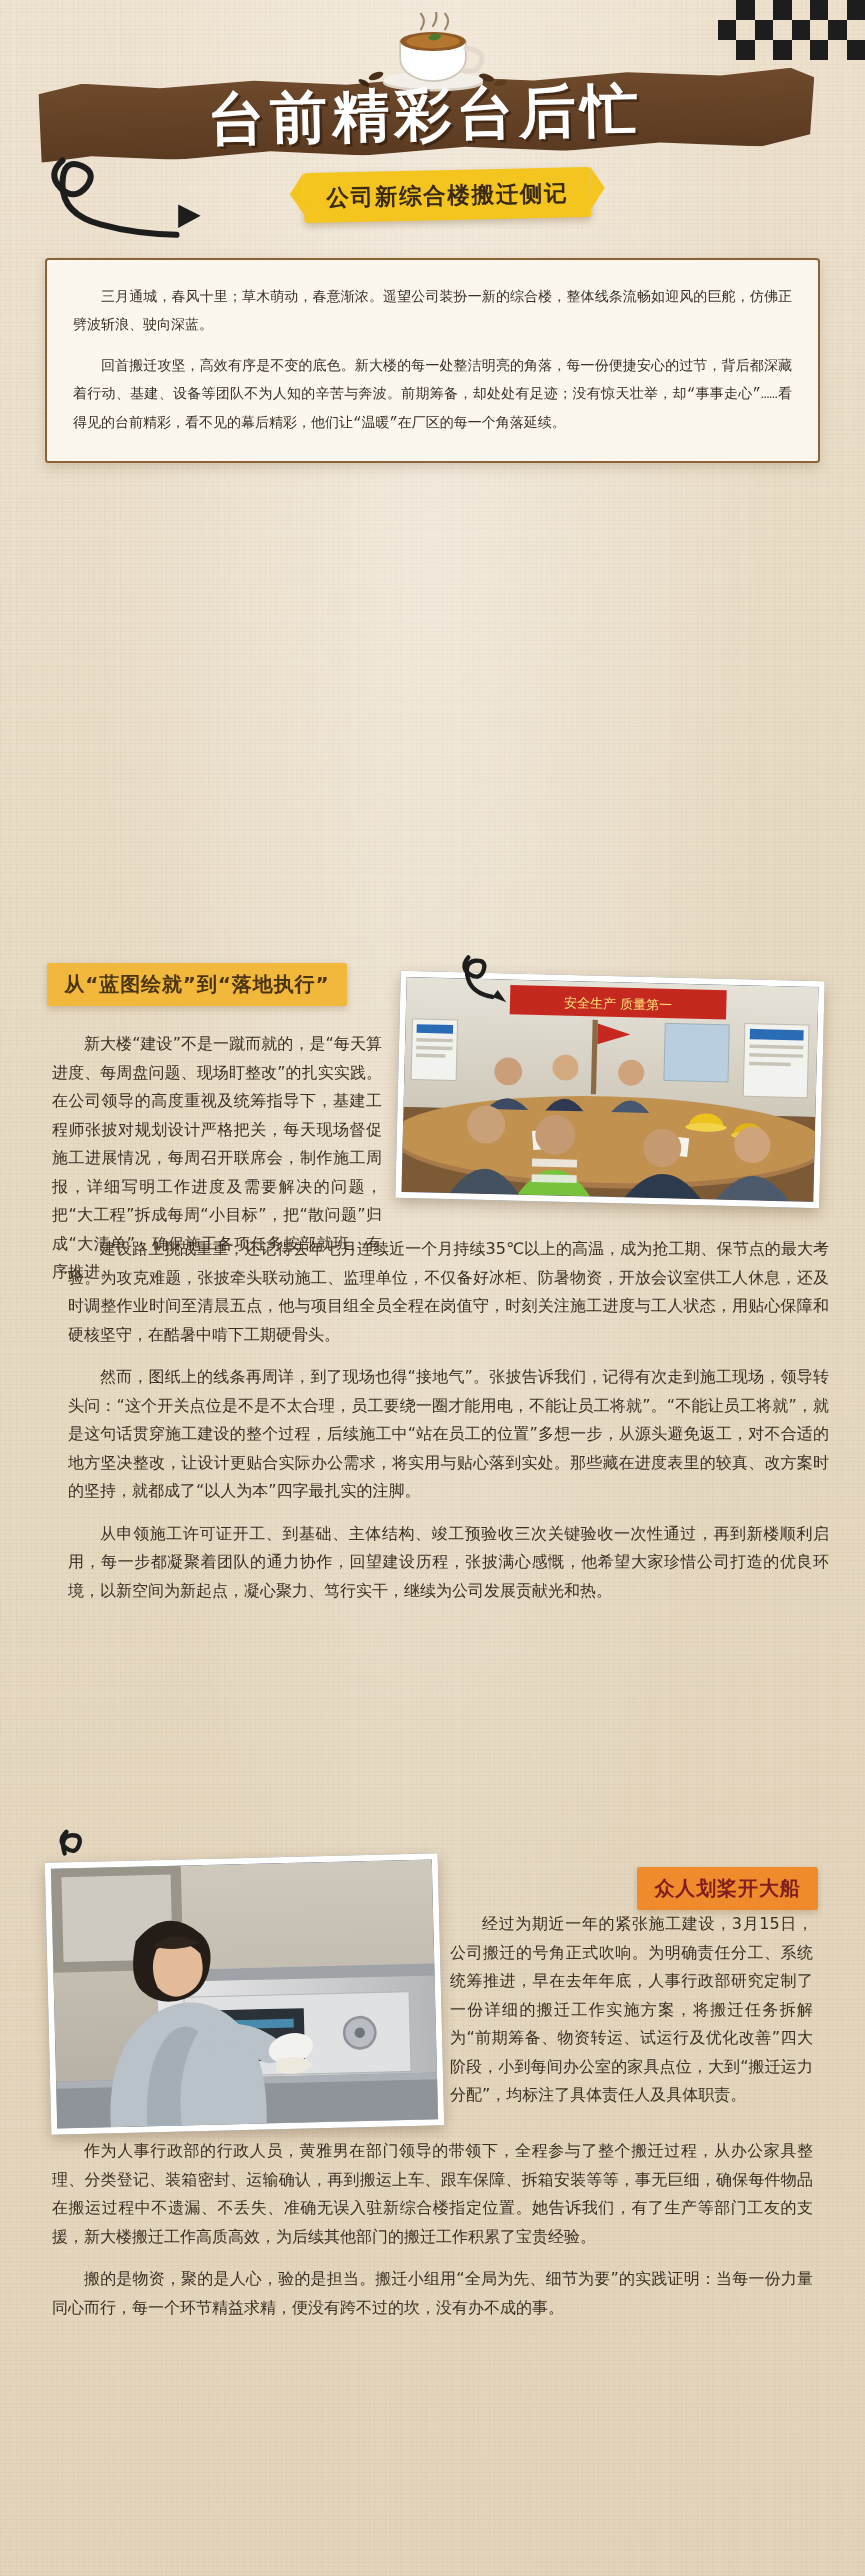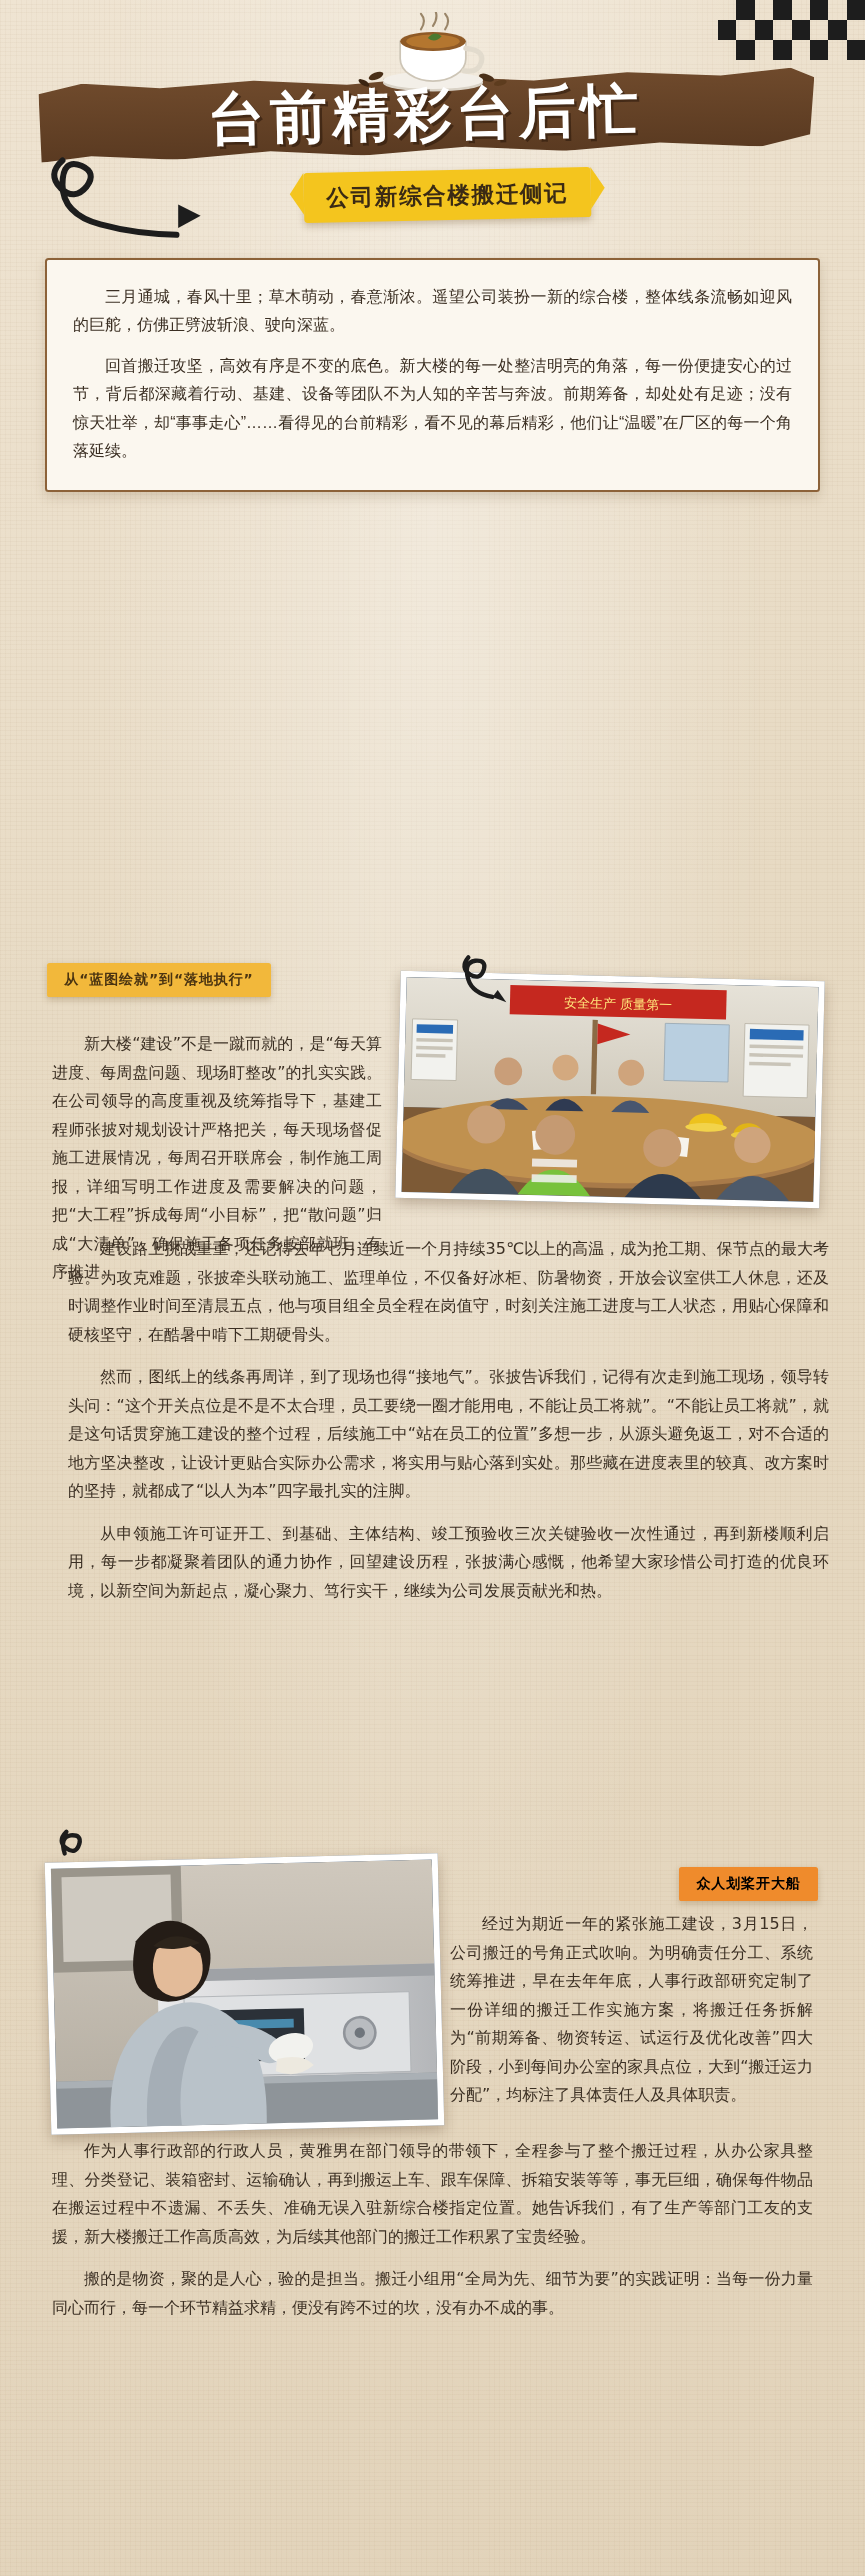--- a/index.html
+++ b/index.html
@@ -145,45 +145,45 @@
     background: #fbf7ef;
     border: 2.6px solid #8c6239;
     border-radius: 3.5px;
     box-shadow: 0 4.3px 12px rgba(120,90,55,0.22);
     padding: 22.5px 26px 24px 26px;
     box-sizing: border-box;
     z-index: 3;
   }
   .lead-card p {
     margin: 0 0 12px 0;
-    font-size: 16px;
+    font-size: 14px;
     line-height: 28.5px;
     color: #3b2f23;
     text-indent: 2em;
     text-align: justify;
-    font-family: Liberation Sans, sans-serif;
+    font-family: Liberation Mono, monospace;
   }
   .lead-card p:last-child { margin-bottom: 0; }
 
   
   .sec-tag {
     position: absolute;
     background: #f2b83b;
     color: #4b3411;
-    font-size: 14px;
+    font-size: 20px;
     font-weight: bold;
     letter-spacing: 0.9px;
     padding: 7.8px 17.3px;
     border-radius: 2.6px;
     box-shadow: 0 2.6px 6px rgba(120,85,35,0.28);
     z-index: 6;
     white-space: nowrap;
     font-family: "DejaVu Sans", "Liberation Sans", sans-serif;
   }
-  .sec-tag.orange { background: #ef8b2c; color: #000000; }
+  .sec-tag.orange { background: #ef8b2c; color: #7f1d1d; }
 
   .curl-arrow {
     position: absolute;
     z-index: 7;
   }
 
   
   .photo {
     position: absolute;
     border: 6px solid #ffffff;

